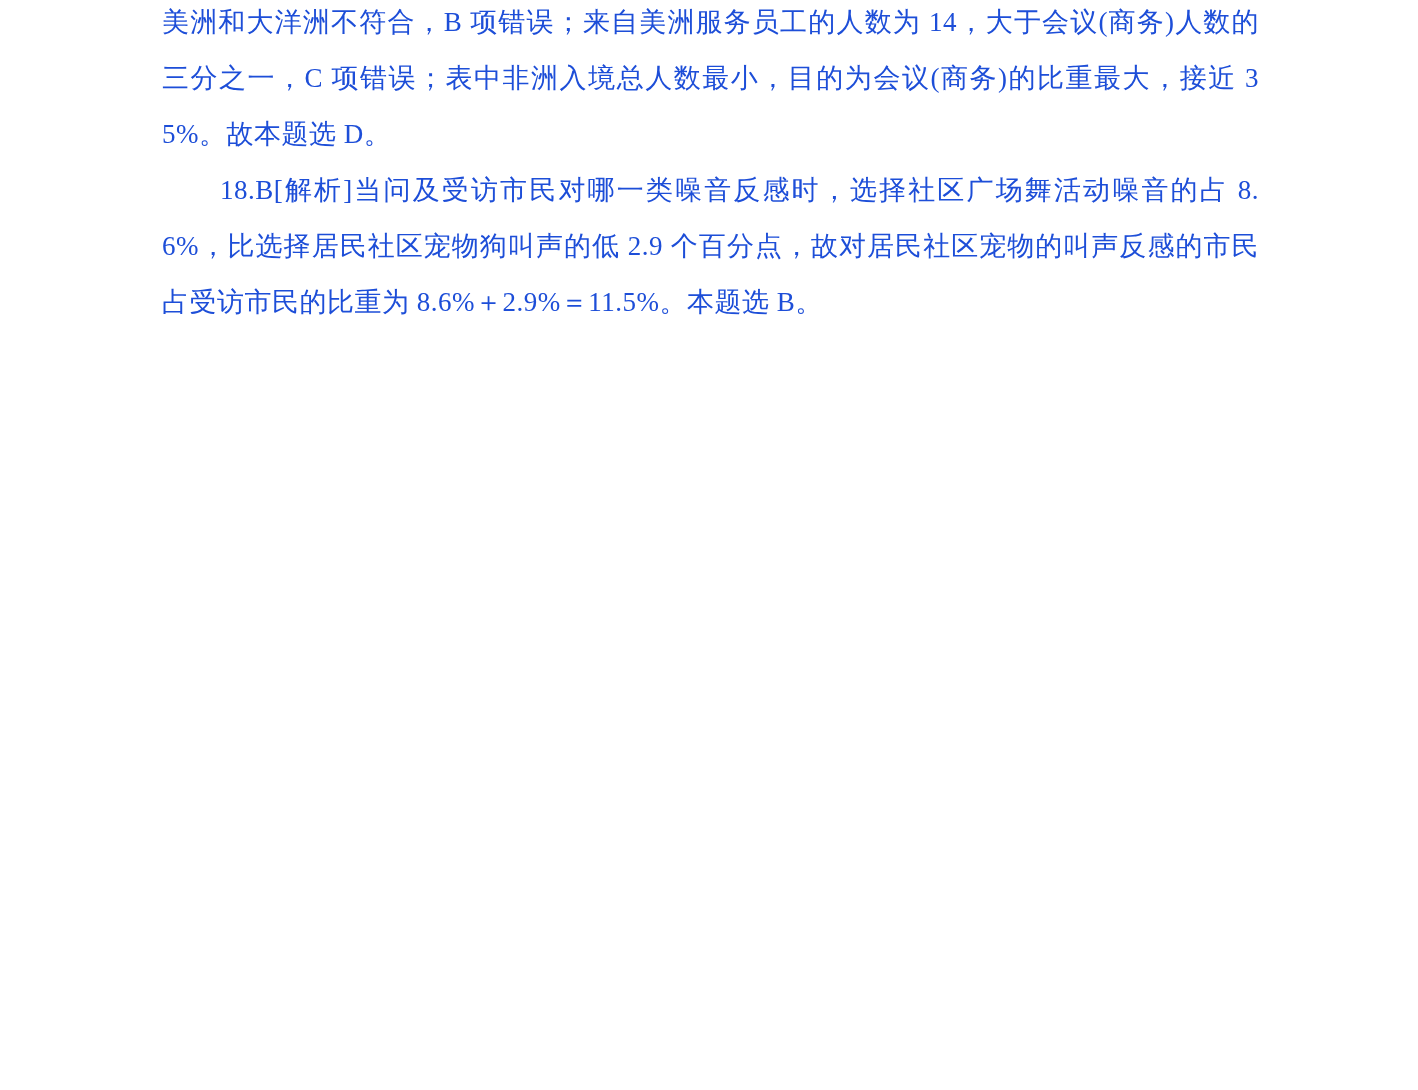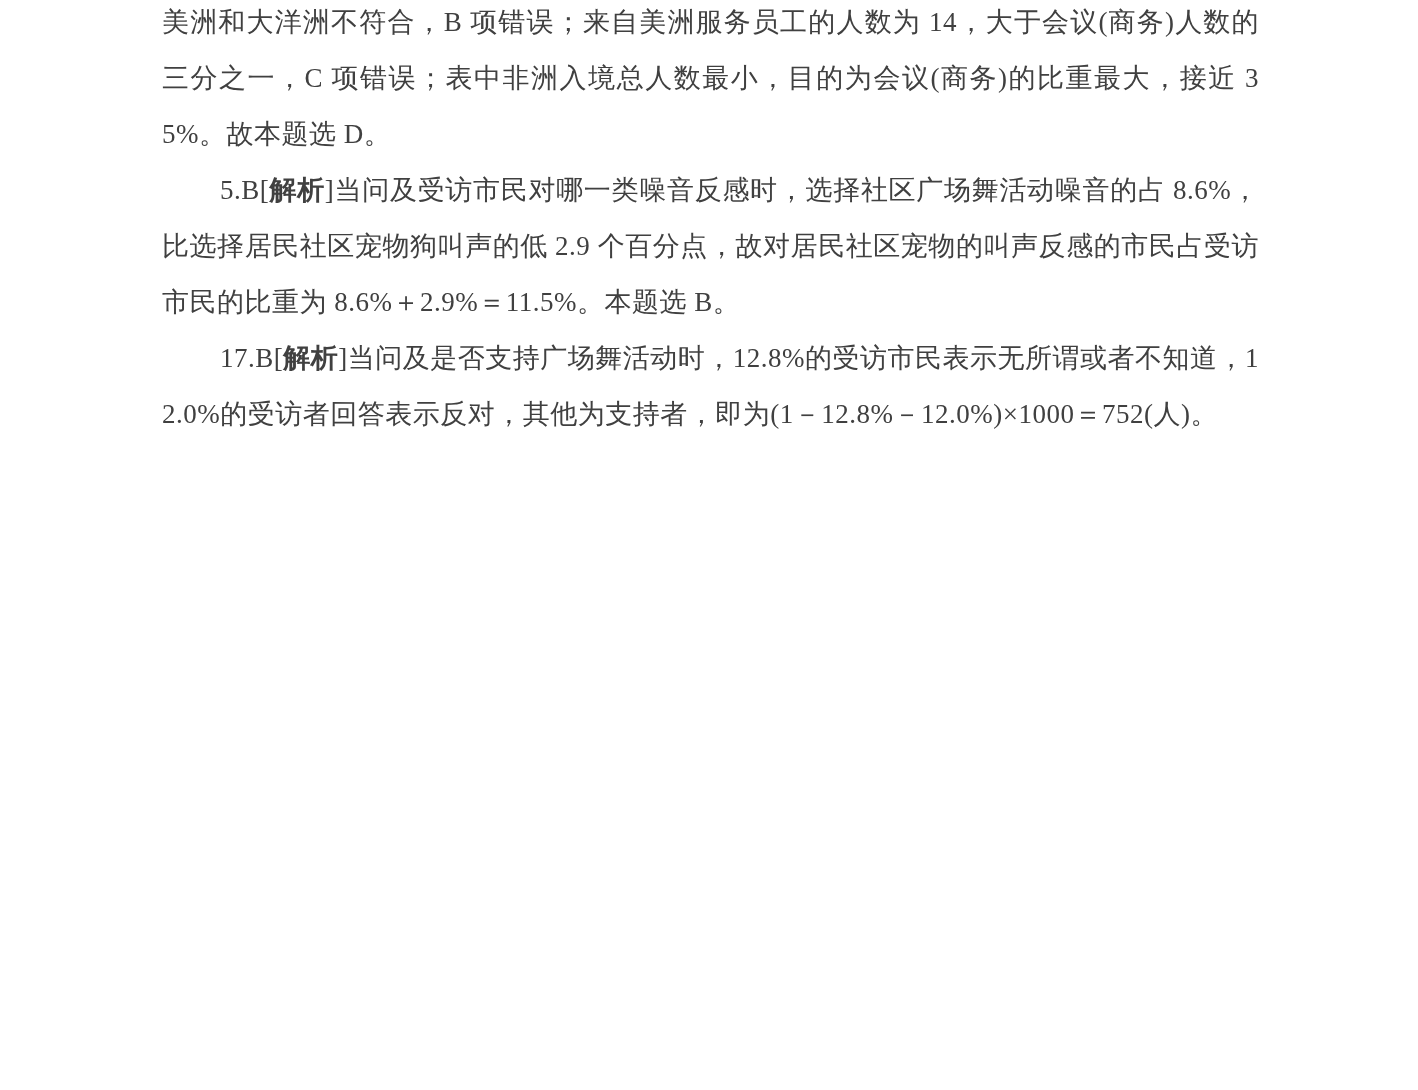--- a/index.html
+++ b/index.html
@@ -7,54 +7,53 @@
     padding: 0;
     background: #ffffff;
   }
   .page {
     position: relative;
     width: 1318px;
     height: 1090px;
     background: #ffffff;
     overflow: hidden;
     font-family: "Liberation Serif", "DejaVu Serif", serif;
-    color: #404040;
+    color: #1d4ed8;
   }
   .text-column {
     position: absolute;
     left: 162px;
     top: -6px;
     width: 1097px;
   }
   p.para {
     margin: 0;
     padding: 0;
     font-size: 27px;
     line-height: 56px;
     text-align: justify;
     letter-spacing: 0.5px;
     word-break: break-all;
   }
   p.para.indent {
     text-indent: 58px;
   }
   .analysis-label {
-    font-weight: 700;
+    font-weight: 400;
     font-family: "Liberation Sans", "DejaVu Sans", sans-serif;
   }
 </style>
 </head>
 <body>
 
 <div class="page">
   <div class="text-column">
 
     <p class="para"><span></span><span class="analysis-label"></span><span>美洲和大洋洲不符合，B 项错误；来自美洲服务员工的人数为 14，大于会议(商务)人数的三分之一，C 项错误；表中非洲入境总人数最小，目的为会议(商务)的比重最大，接近 35%。故本题选 D。</span></p>
 
-    <p class="para indent"><span>5.B[</span><span class="analysis-label">解析</span><span>]当问及受访市民对哪一类噪音反感时，选择社区广场舞活动噪音的占 8.6%，比选择居民社区宠物狗叫声的低 2.9 个百分点，故对居民社区宠物的叫声反感的市民占受访市民的比重为 8.6%＋2.9%＝11.5%。本题选 B。</span></p>
+    <p class="para indent"><span>18.B[</span><span class="analysis-label">解析</span><span>]当问及受访市民对哪一类噪音反感时，选择社区广场舞活动噪音的占 8.6%，比选择居民社区宠物狗叫声的低 2.9 个百分点，故对居民社区宠物的叫声反感的市民占受访市民的比重为 8.6%＋2.9%＝11.5%。本题选 B。</span></p>
 
-    <p class="para indent"><span>17.B[</span><span class="analysis-label">解析</span><span>]当问及是否支持广场舞活动时，12.8%的受访市民表示无所谓或者不知道，12.0%的受访者回答表示反对，其他为支持者，即为(1－12.8%－12.0%)×1000＝752(人)。</span></p>
 
 
 
 
   </div>
 </div>
 
 </body></html>

